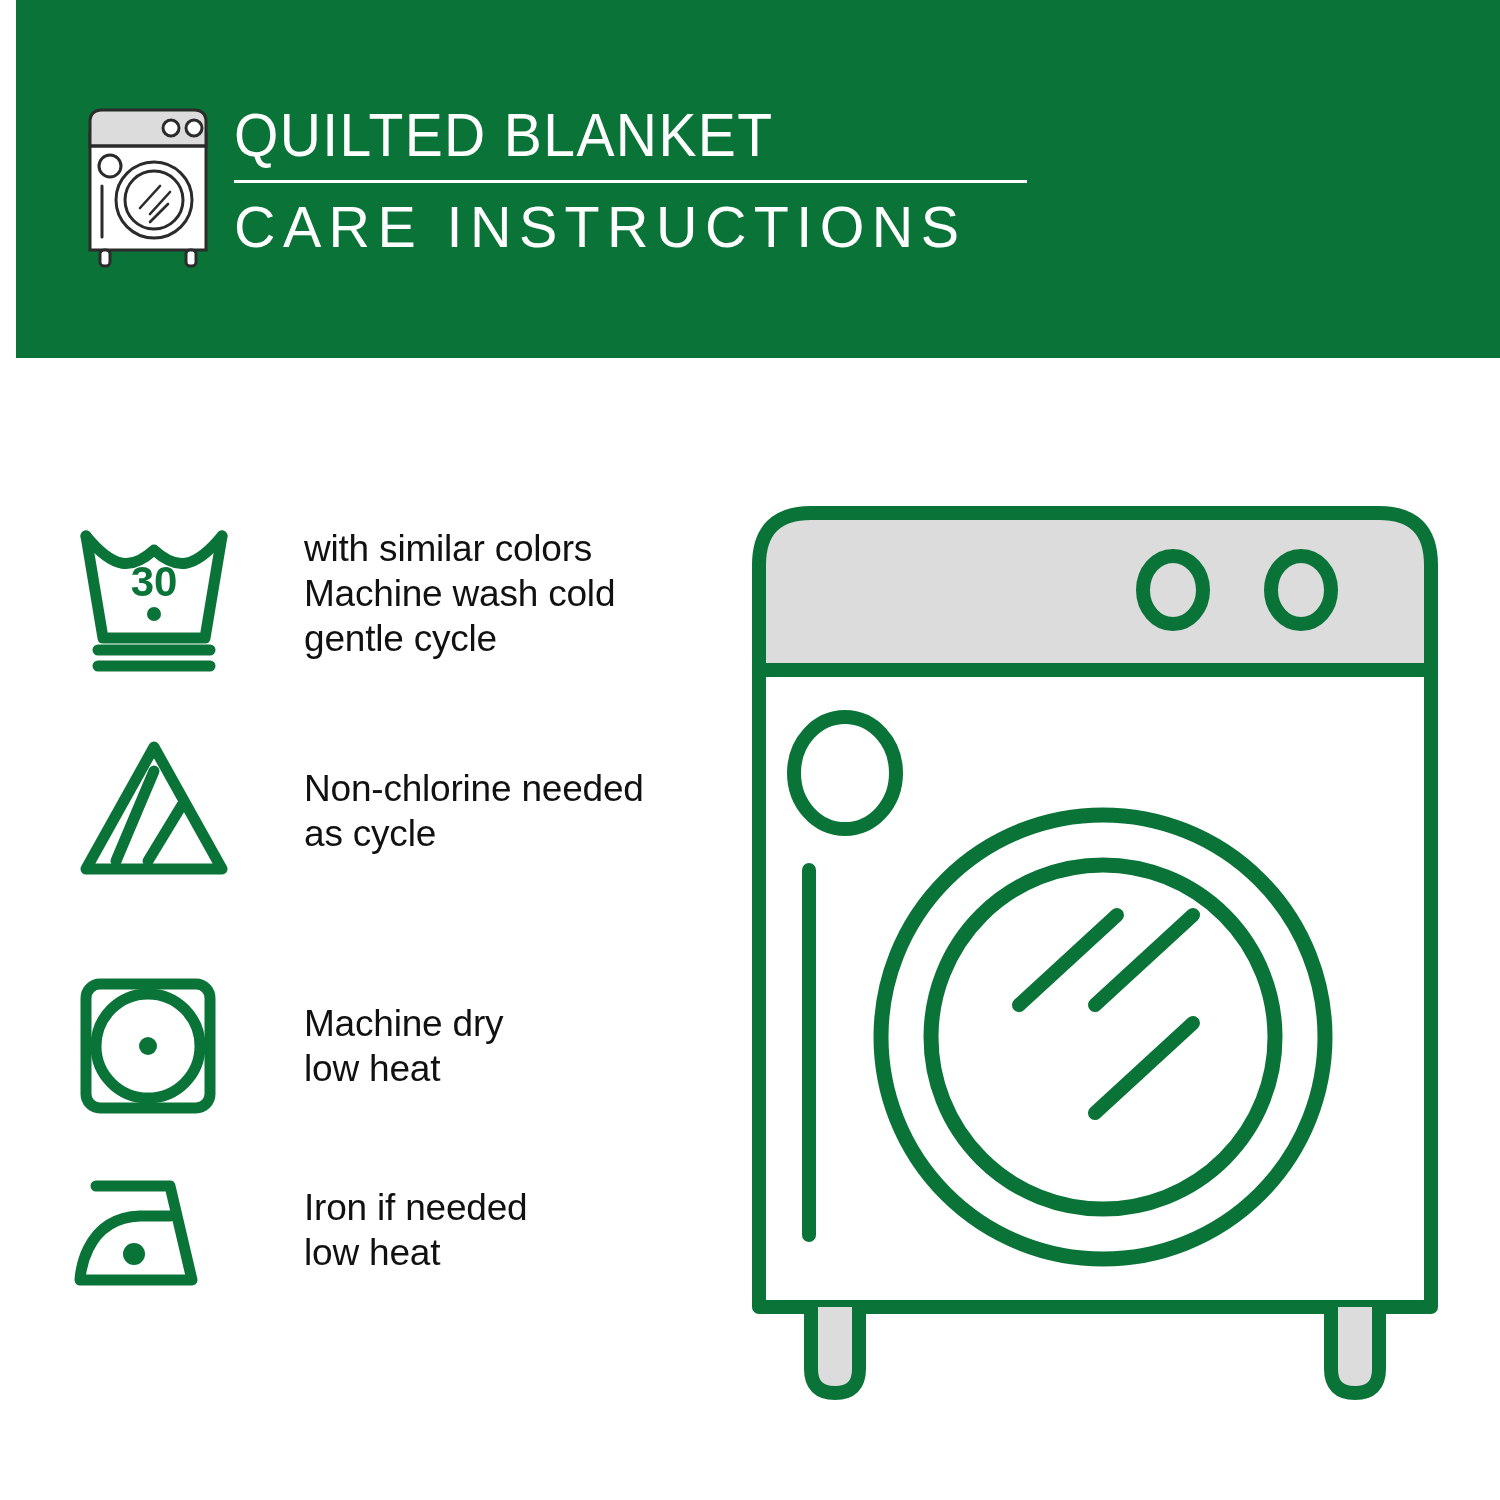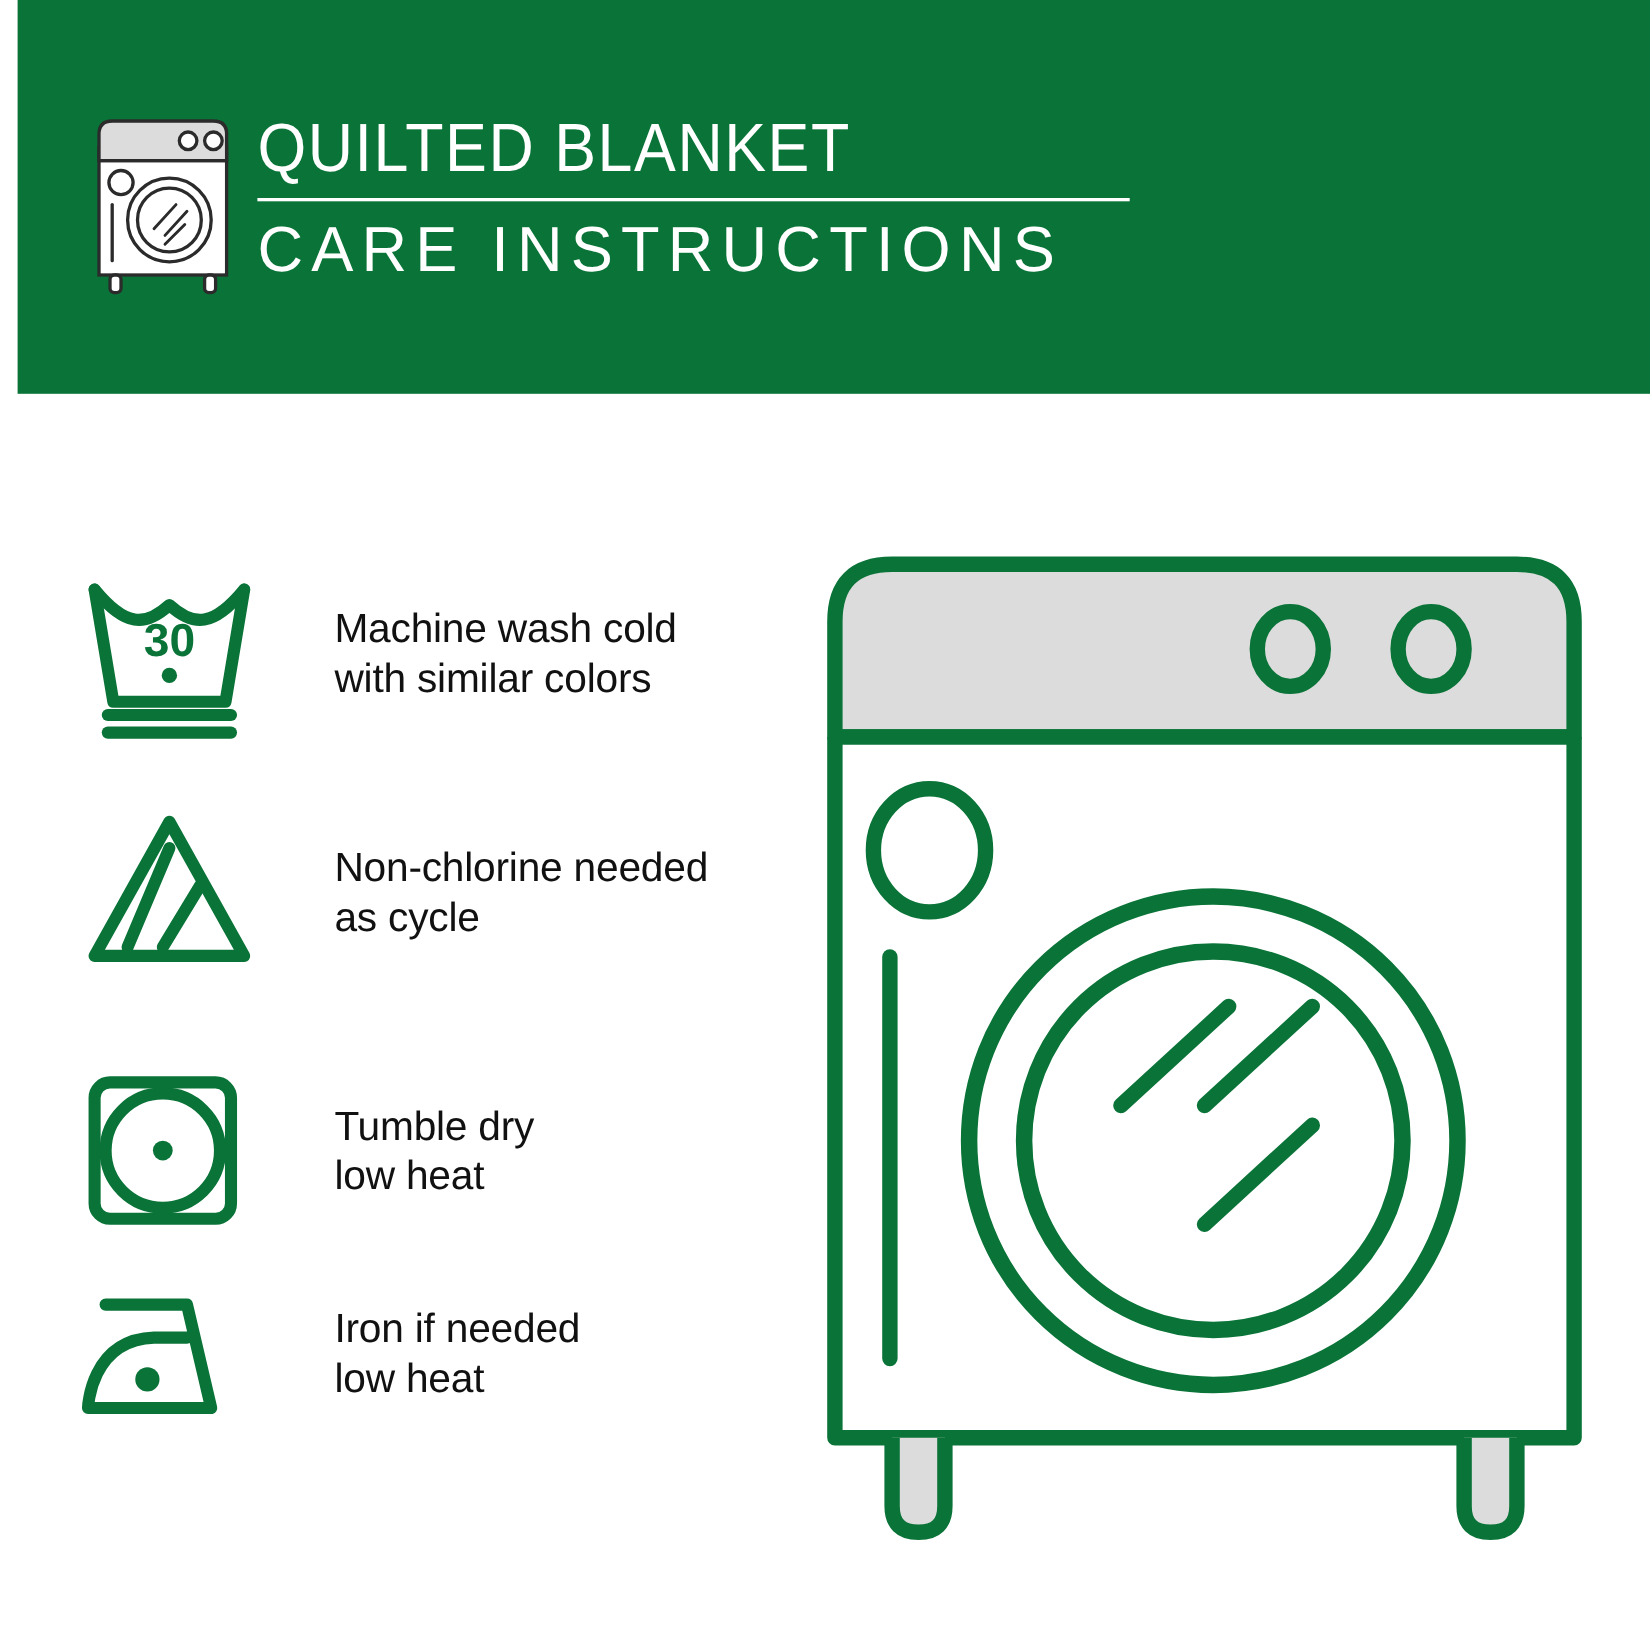--- a/index.html
+++ b/index.html
@@ -148,22 +148,23 @@
           <path d="M20 22 L37 124 L139 124 L156 22"></path>
           <path d="M20 22 C48 56 66 56 88 36 C110 56 128 56 156 22"></path>
         </g>
         <text x="88" y="82" fill="#0a7438" font-family="'Liberation Sans', sans-serif" font-size="42" font-weight="700" text-anchor="middle">30</text>
         <circle cx="88" cy="100" r="7" fill="#0a7438"></circle>
         <line x1="32" y1="136" x2="144" y2="136" stroke="#0a7438" stroke-width="11" stroke-linecap="round"></line>
         <line x1="32" y1="152" x2="144" y2="152" stroke="#0a7438" stroke-width="11" stroke-linecap="round"></line>
       </svg>
     </div>
     <div class="care-text">
+      <span class="ln">with similar colors</span>
       <span class="ln">Machine wash cold</span>
-      <span class="ln">with similar colors</span>
+      <span class="ln">gentle cycle</span>
     </div>
   </div>
 
   <div class="care-row r1">
     <div class="care-icon">
       <svg width="176" height="160" viewBox="0 0 176 160">
         <g fill="none" stroke="#0a7438" stroke-width="11" stroke-linecap="round" stroke-linejoin="round">
           <path d="M88 16 L156 138 L20 138 Z"></path>
           <path d="M88 40 L50 130"></path>
           <path d="M116 74 L82 130"></path>
@@ -178,21 +179,21 @@
 
   <div class="care-row r2">
     <div class="care-icon">
       <svg width="176" height="160" viewBox="0 0 176 160">
         <rect x="20" y="18" width="124" height="124" rx="14" fill="none" stroke="#0a7438" stroke-width="11"></rect>
         <circle cx="82" cy="80" r="52" fill="none" stroke="#0a7438" stroke-width="11"></circle>
         <circle cx="82" cy="80" r="9" fill="#0a7438"></circle>
       </svg>
     </div>
     <div class="care-text">
-      <span class="ln">Tumble dry</span>
+      <span class="ln">Machine dry</span>
       <span class="ln">low heat</span>
     </div>
   </div>
 
   <div class="care-row r3">
     <div class="care-icon">
       <svg width="176" height="160" viewBox="0 0 176 160">
         <g fill="none" stroke="#0a7438" stroke-width="11" stroke-linecap="round" stroke-linejoin="round">
           <path d="M30 36 L104 36 L126 130 L14 130 C14 130 16 68 74 66 L104 66"></path>
         </g>

